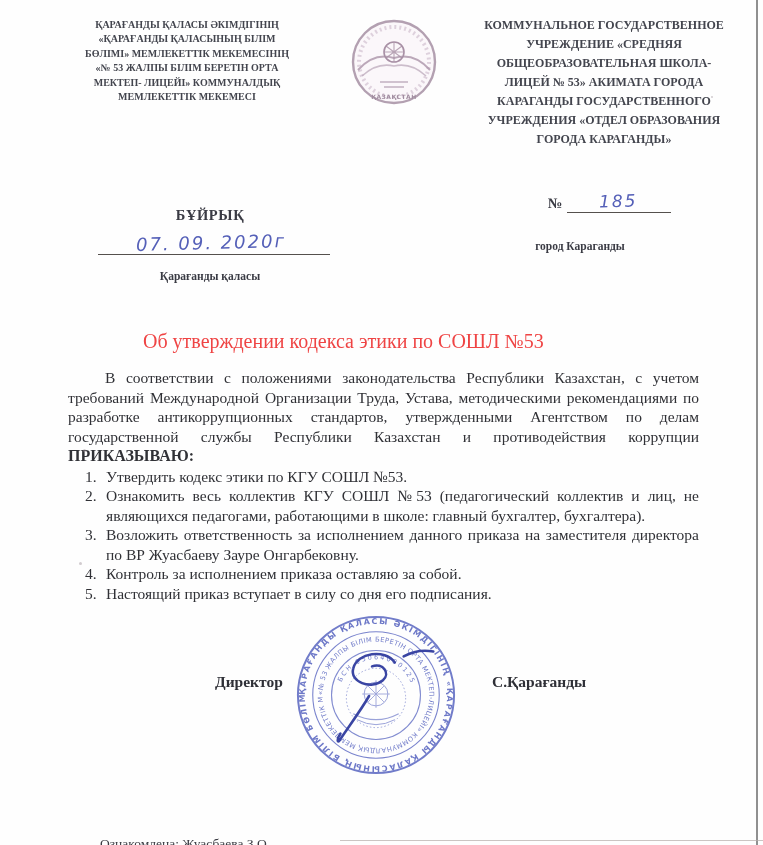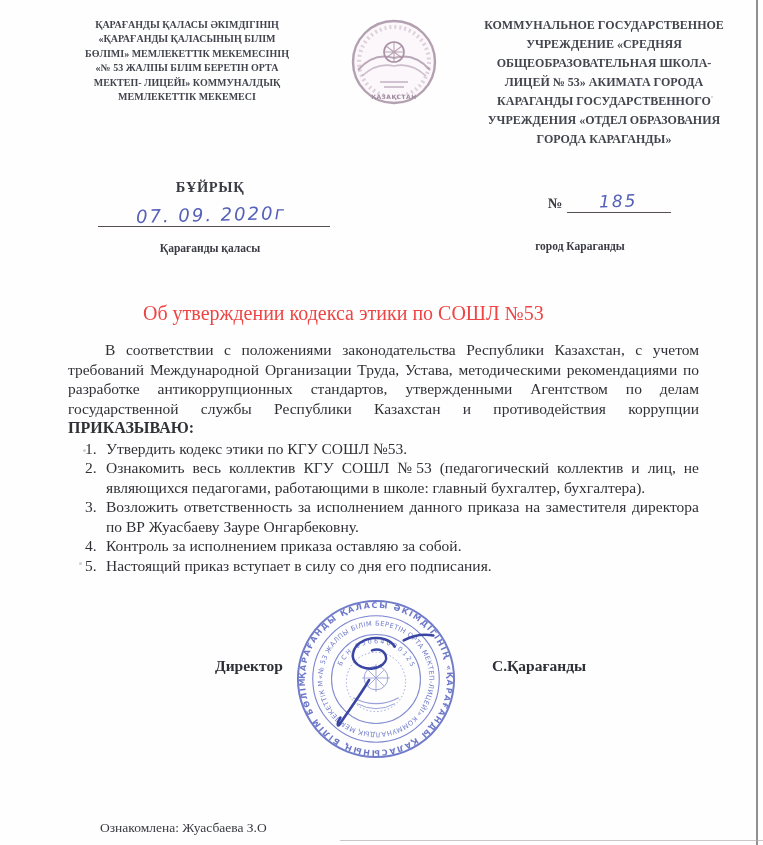--- a/index.html
+++ b/index.html
@@ -21,21 +21,21 @@
     text-align: center;
     color: #43454e;
   }
   .header-left  { width: 302px; font-size: 10px; line-height: 14.4px; padding-top: 4px; }
   .header-right { width: 308px; font-size: 12px; line-height: 19px; padding-top: 2px; }
   .emblem-box { width: 100px; height: 100px; margin: 0 6px; flex: none; }
   
   .order-row { display: flex; margin-top: 30px; }
   .order-col-left  { width: 340px; margin-left: 40px; text-align: center; }
   .order-col-right { width: 300px; margin-left: 50px; text-align: center; }
-  .order-heading { font-size: 14.5px; font-weight: bold; letter-spacing: 0.6px; color: #3a3b44; }
+  .order-heading { font-size: 14.5px; font-weight: bold; letter-spacing: 0.6px; color: #3a3b44; margin-top: 28px; }
   .date-line {
     width: 232px; margin: 8px 0 0 58px;
     border-bottom: 1.5px solid #55504d;
     text-align: left; padding: 0 0 1px 38px;
   }
   .handwriting {
     font-family: "DejaVu Sans", sans-serif;
     font-style: italic;
     color: #5560b8;
     letter-spacing: 2px;
@@ -59,21 +59,21 @@
   .doc-paragraph {
     font-size: 15.5px; line-height: 19.5px;
     text-align: justify; text-indent: 37px; color: #303136;
   }
   .decree-word { font-weight: bold; font-size: 16px; }
   .order-list { margin-top: 1px; padding-left: 17px; }
   .list-item { display: flex; line-height: 19.5px; font-size: 15.5px; color: #303136; }
   .list-item .num { width: 21px; flex: none; }
   .list-item .itext { flex: 1; text-align: justify; }
   
-  .sig-row { position: relative; height: 175px; margin-top: 24px; }
+  .sig-row { position: relative; height: 175px; margin-top: 12px; }
   .sig-role { position: absolute; left: 215px; top: 58px; font-size: 15.5px; font-weight: bold; color: #2f3037; }
   .sig-name { position: absolute; left: 492px; top: 58px; font-size: 15.5px; font-weight: bold; color: #2f3037; }
   .stamp-box { position: absolute; left: 292px; top: -4px; width: 168px; height: 168px; opacity: 0.92; }
   .stamp-ring-text { font-family: "DejaVu Sans", sans-serif; font-size: 8px; font-weight: bold; letter-spacing: 1.6px; fill: #4a58bb; opacity: 0.88; }
   .stamp-mid-text  { font-family: "DejaVu Sans", sans-serif; font-size: 6.8px; letter-spacing: 0.4px; fill: #4a58bb; opacity: 0.85; }
   .stamp-bin-text  { font-family: "DejaVu Sans", sans-serif; font-size: 6.5px; letter-spacing: 2px; fill: #4a58bb; opacity: 0.85; }
   .emblem-caption { font-family: "DejaVu Sans", sans-serif; font-size: 6px; font-weight: bold; fill: #a18da0; letter-spacing: 0.5px; }
   
   .footer-note { margin: 46px 0 0 100px; font-size: 13.5px; color: #3a3b42; }
   

